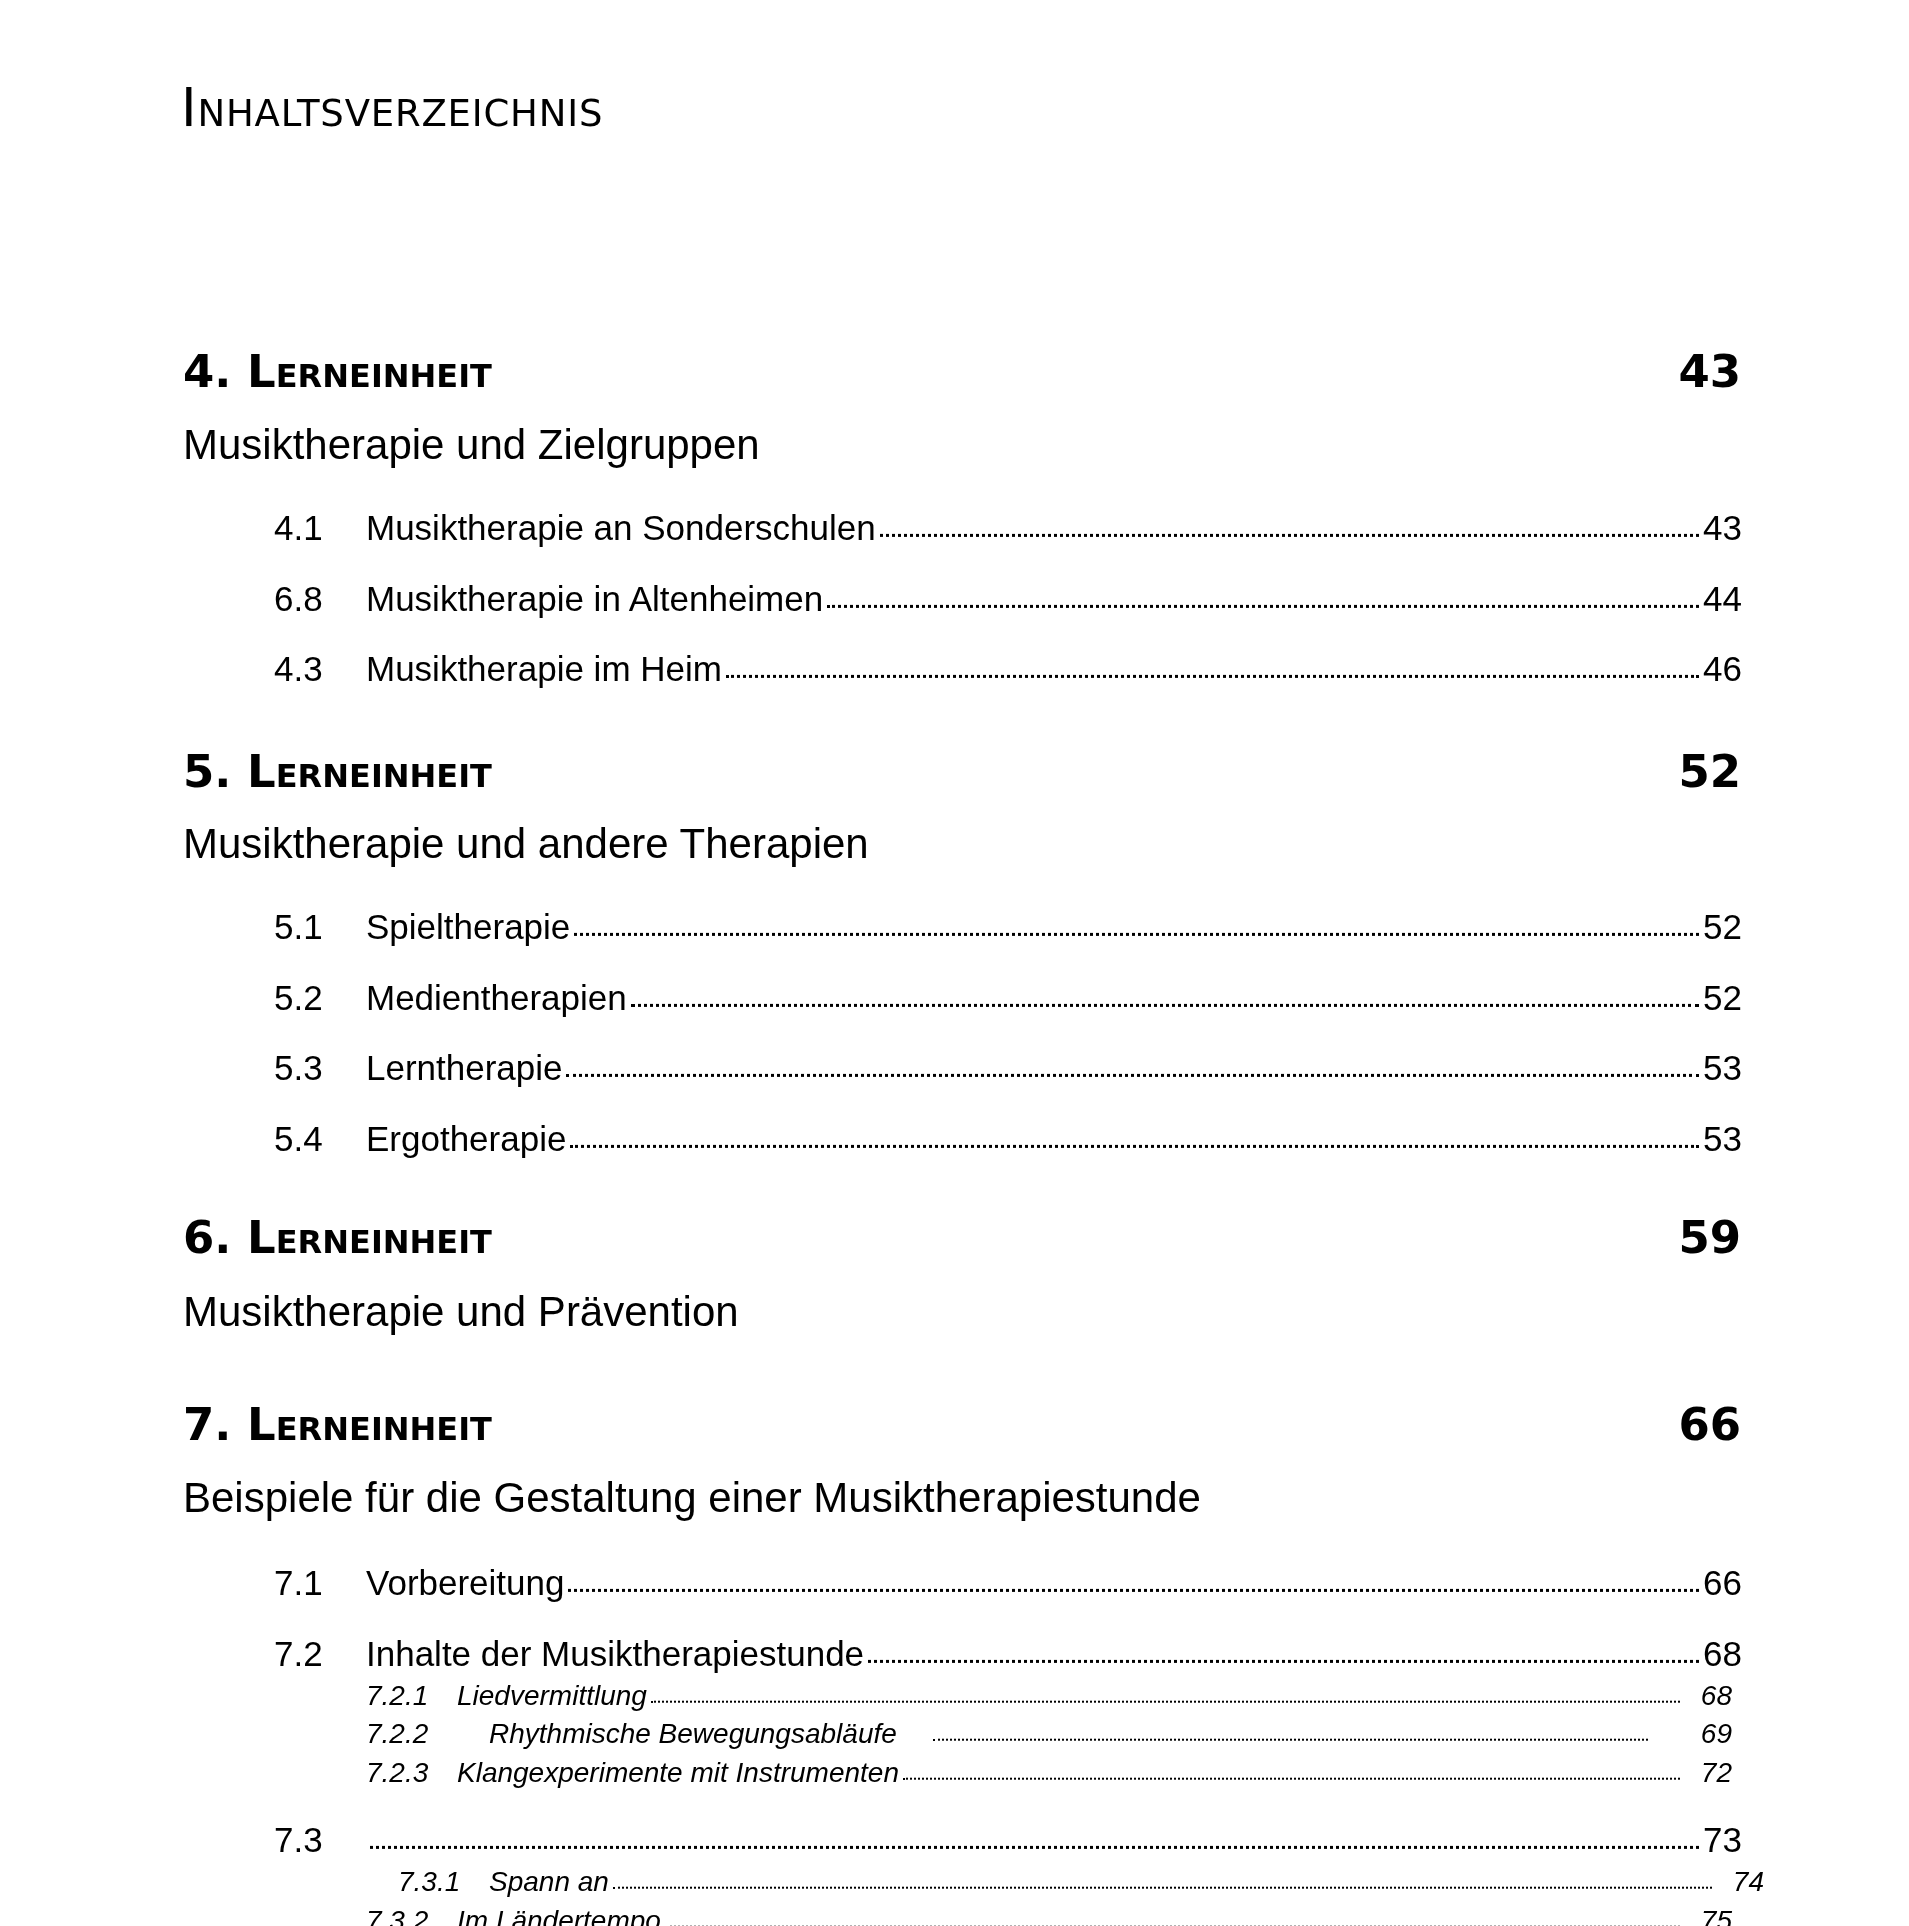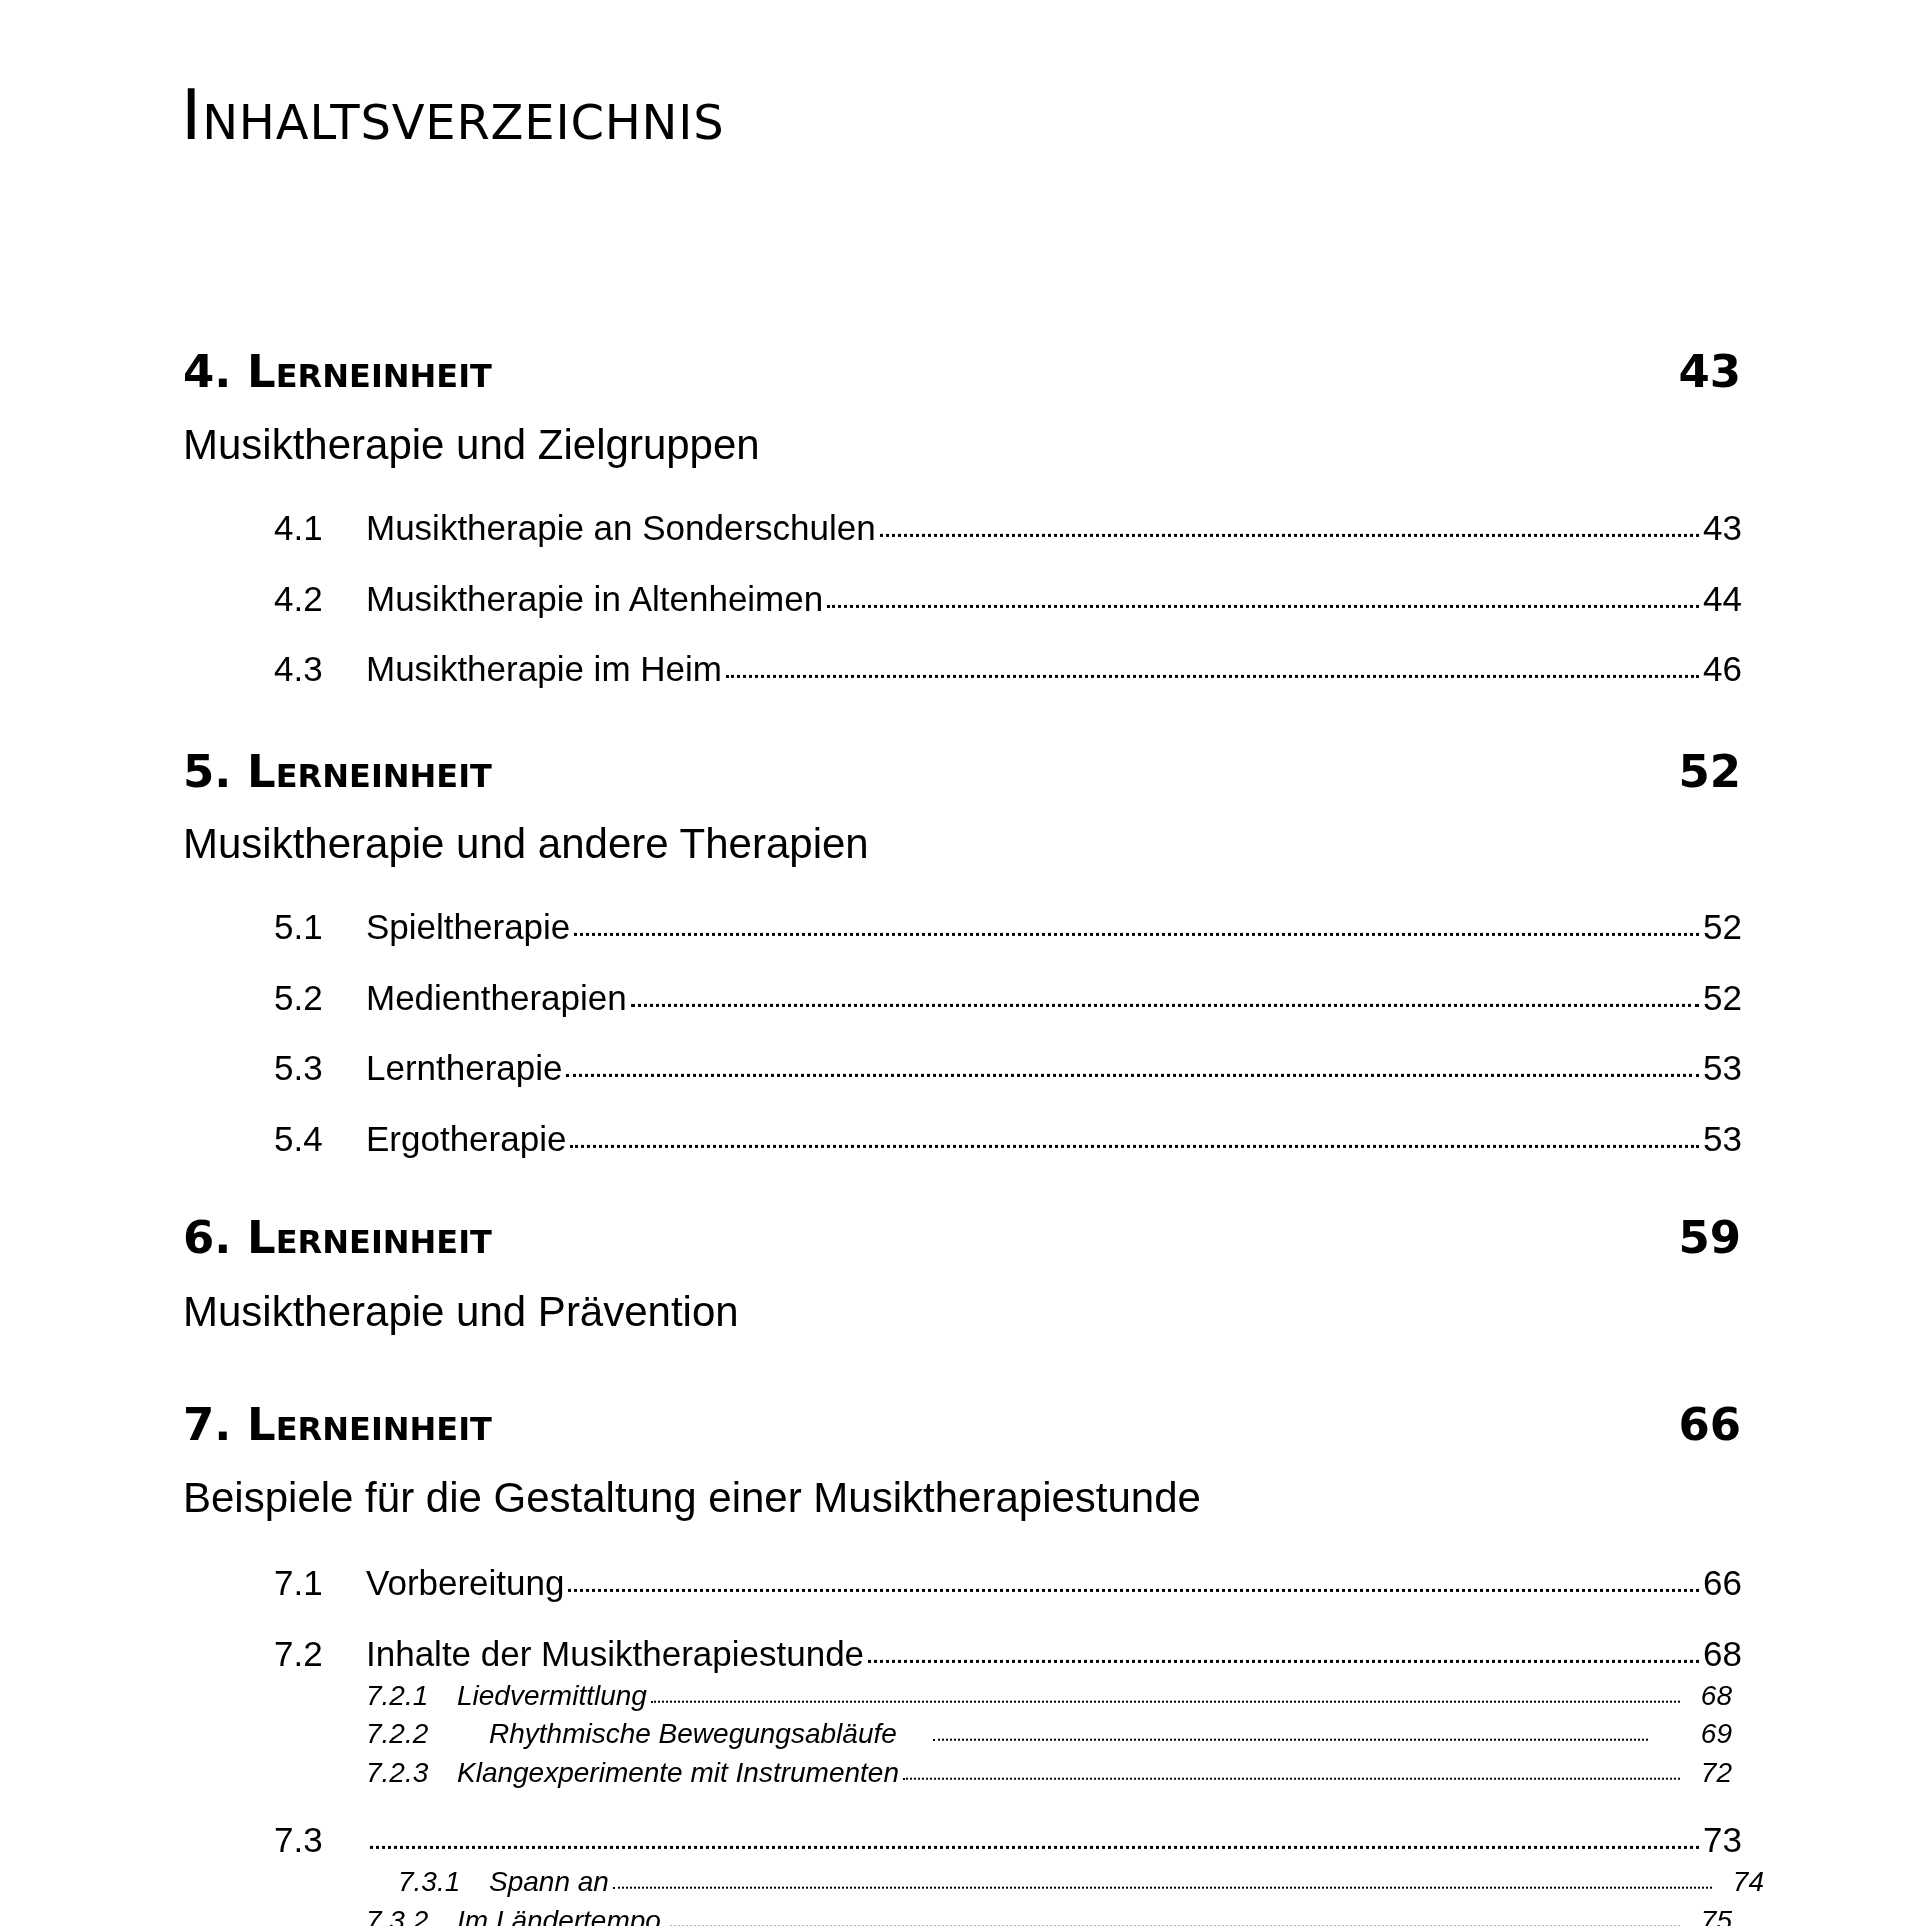--- a/index.html
+++ b/index.html
@@ -13,21 +13,21 @@
     position: relative;
     color: #000000;
     font-family: "Liberation Sans", sans-serif;
     overflow: hidden;
   }
   .page-title {
     position: absolute;
     left: 181px;
     top: 81px;
     font-family: "DejaVu Sans", sans-serif;
-    font-size: 69px;
+    font-size: 53px;
     font-weight: normal;
     font-variant: small-caps;
     letter-spacing: 0.8px;
     line-height: 1;
     margin: 0;
   }
   .toc {
     position: absolute;
     left: 183px;
     top: 0;
@@ -102,21 +102,21 @@
   </div>
   <div class="unit-sub" style="top:424px;">Musiktherapie und Zielgruppen</div>
 
   <div class="entry" style="top:510px;">
     <span class="num">4.1</span>
     <span>Musiktherapie an Sonderschulen</span>
     <span class="leader"></span>
     <span class="pg">43</span>
   </div>
   <div class="entry" style="top:581px;">
-    <span class="num">4.2</span>
+    <span class="num">6.8</span>
     <span>Musiktherapie in Altenheimen</span>
     <span class="leader"></span>
     <span class="pg">44</span>
   </div>
   <div class="entry" style="top:651px;">
     <span class="num">4.3</span>
     <span>Musiktherapie im Heim</span>
     <span class="leader"></span>
     <span class="pg">46</span>
   </div>

